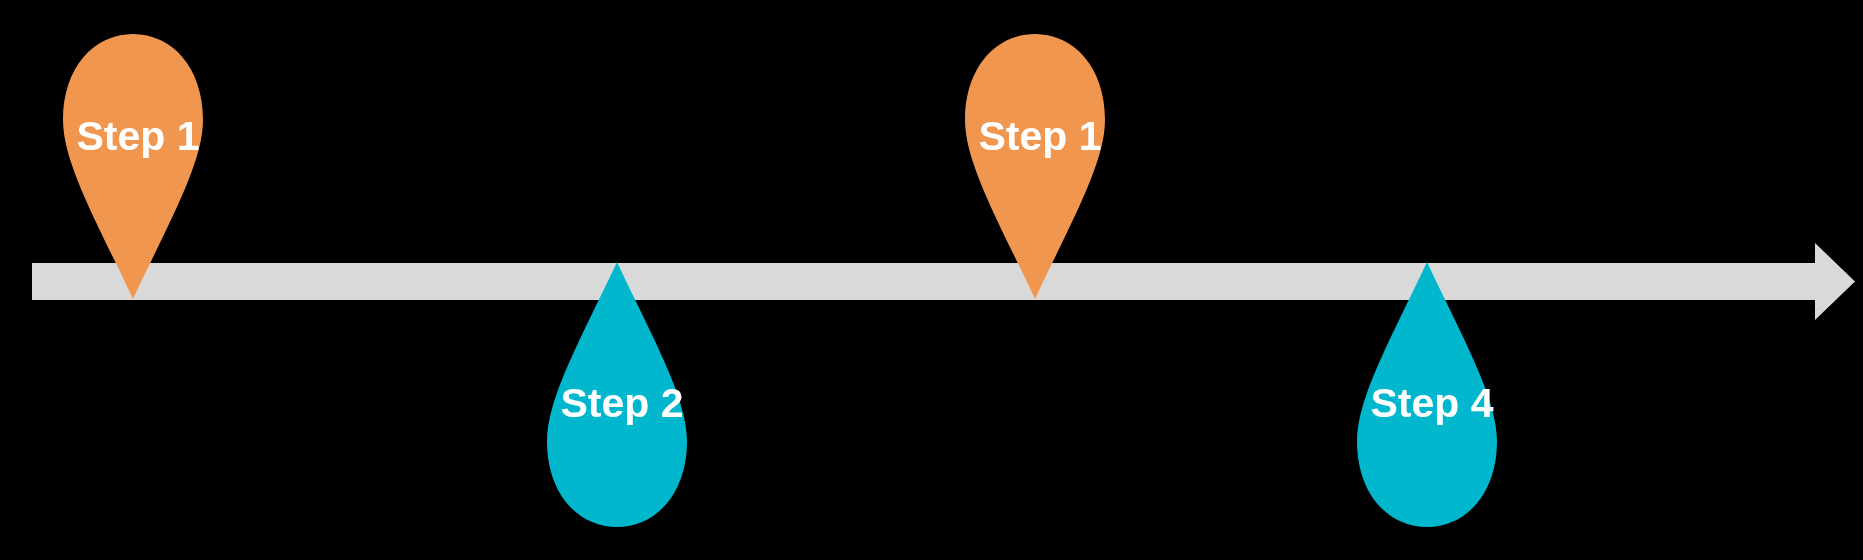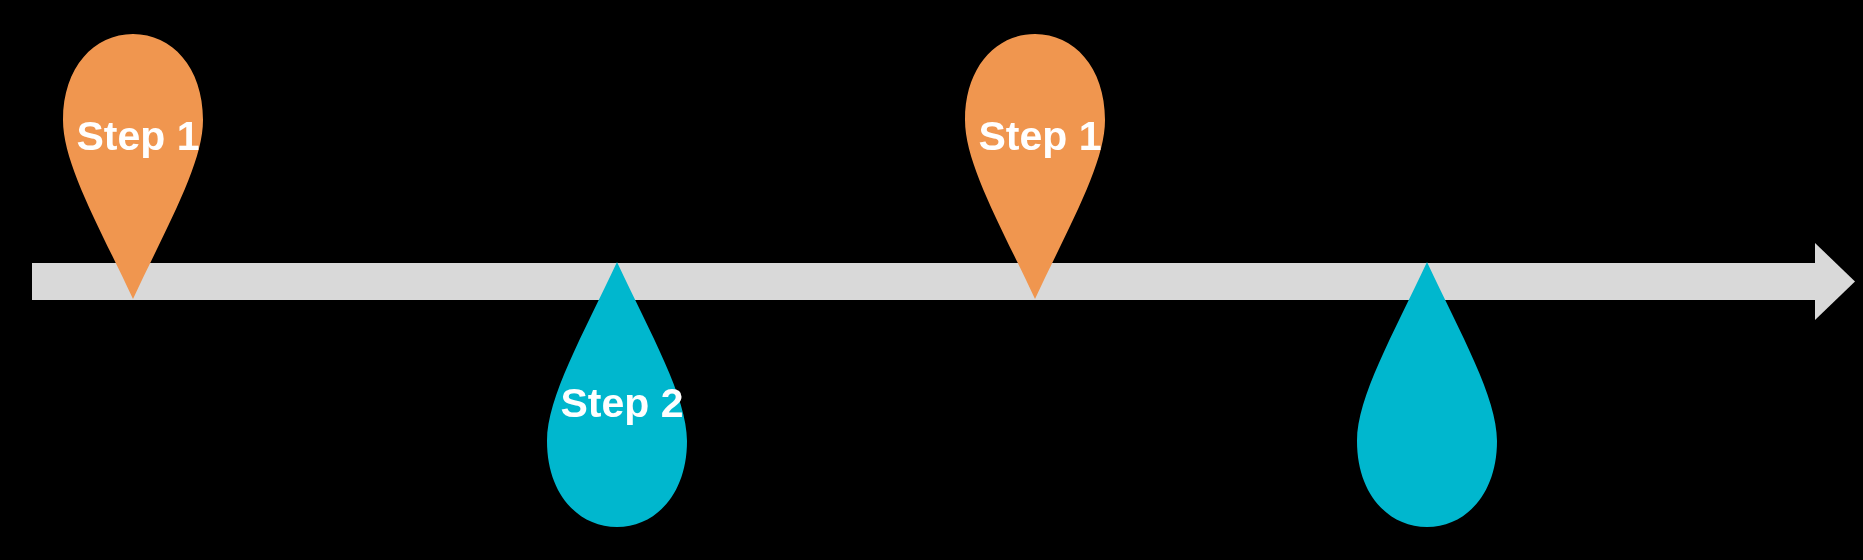--- a/index.html
+++ b/index.html
@@ -74,15 +74,16 @@
     <svg width="140" height="265" viewBox="0 0 140 265">
       <path d="M70,0 C108.7,0 140,33 140,86 C140,130 104,192 70,265 C36,192 0,130 0,86 C0,33 31.3,0 70,0 Z" fill="#F0964F"></path>
     </svg>
     <div class="step-label" style="color: rgb(255, 255, 255);">Step 1</div>
   </div>
 
   <div class="marker marker-4 below">
     <svg width="140" height="265" viewBox="0 0 140 265">
       <path d="M70,0 C104,73 140,135 140,179 C140,232 108.7,265 70,265 C31.3,265 0,232 0,179 C0,135 36,73 70,0 Z" fill="#00B7CE"></path>
     </svg>
+    <div class="step-label" style="color: rgb(255, 255, 255);">Step 4</div>
   </div>
 
 </div>
 
 </body></html>

